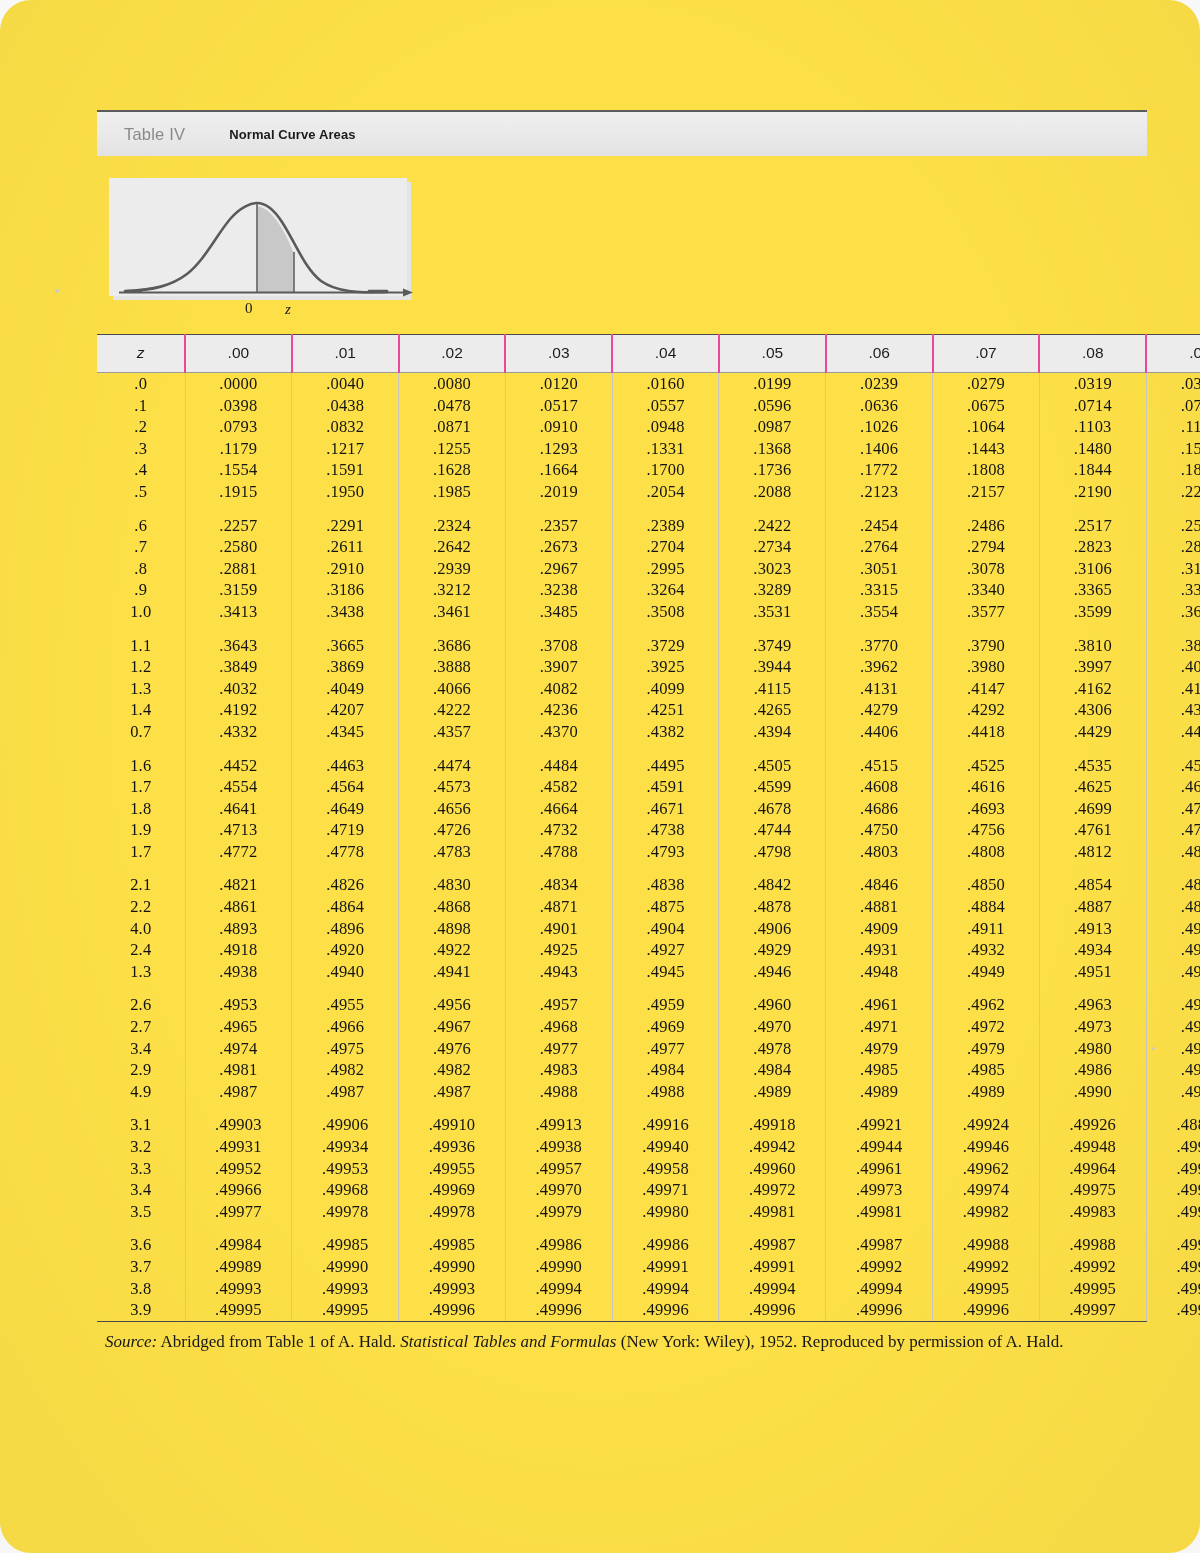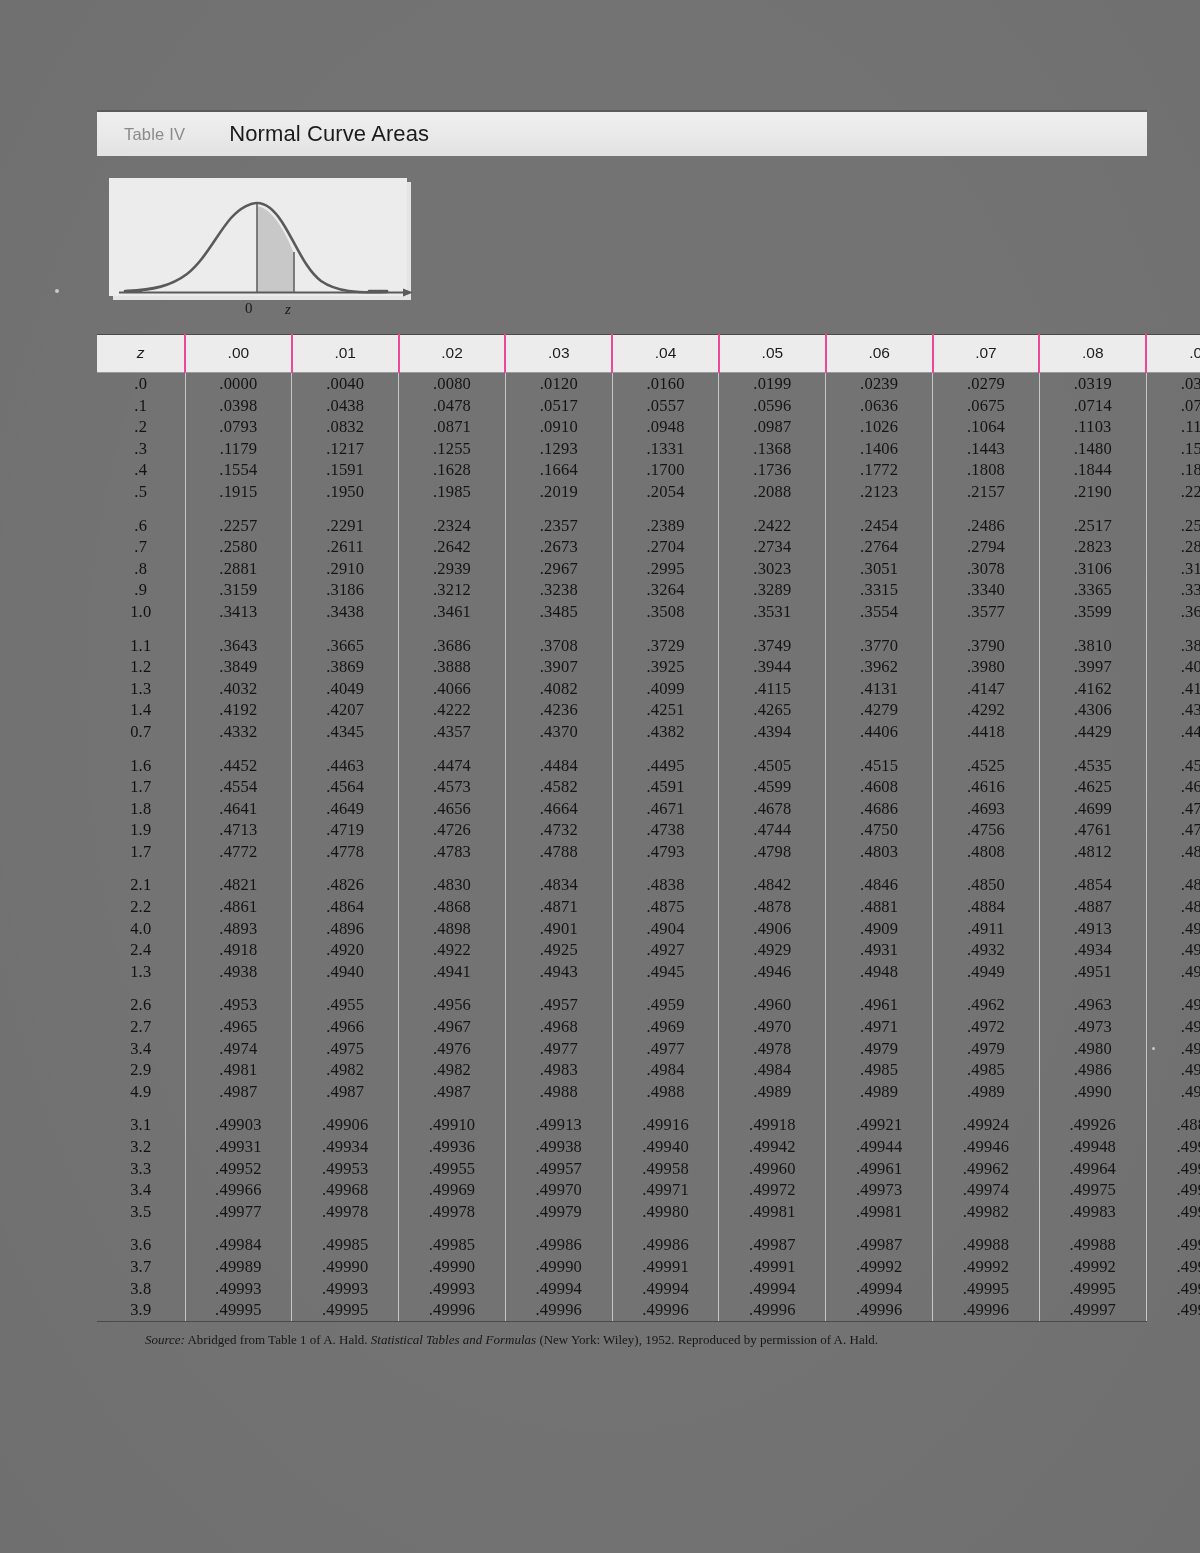--- a/index.html
+++ b/index.html
@@ -14,21 +14,22 @@
     font-family: "Liberation Serif", serif;
     color: #1a1a1a;
     position: relative;
     overflow: hidden;
   }
 
   
   .page {
     position: absolute;
     inset: 0;
-    background: #737373;
+    background: #fde047;
+    border-radius: 31px;
   }
 
   .scan-tint {
     position: absolute;
     inset: 0;
     background:
       radial-gradient(ellipse at 50% 45%, rgba(255,255,255,0) 55%, rgba(0,0,0,0.035) 100%);
     pointer-events: none;
   }
 
@@ -52,22 +53,22 @@
   }
   .title-label {
     font-family: "Liberation Sans", sans-serif;
     font-size: 16.5px;
     color: #8a8a8a;
     letter-spacing: 0.2px;
     margin-right: 44px;
   }
   .title-text {
     font-family: "Liberation Sans", sans-serif;
-    font-size: 22px;
-    font-weight: normal;
+    font-size: 13px;
+    font-weight: bold;
     color: #1b1b1b;
     letter-spacing: 0.1px;
   }
 
   
   .figure-wrap {
     position: relative;
     margin-top: 22px;
     height: 150px;
   }
@@ -155,25 +156,24 @@
 
   .table-bottom-rule {
     border-top: 1.4px solid #4a4a4a;
     margin-top: 0px;
     width: 1050px;
   }
 
   
   .source {
     margin-top: 9px;
-    font-size: 13px;
+    font-size: 17px;
     line-height: 1.35;
     color: #171717;
     padding-left: 8px;
-    margin-left: 40px;
   }
   .source .it { font-style: italic; }
 
   
   .speck {
     position: absolute;
     background: #c9c9c9;
     border-radius: 50%;
   }
 </style>

